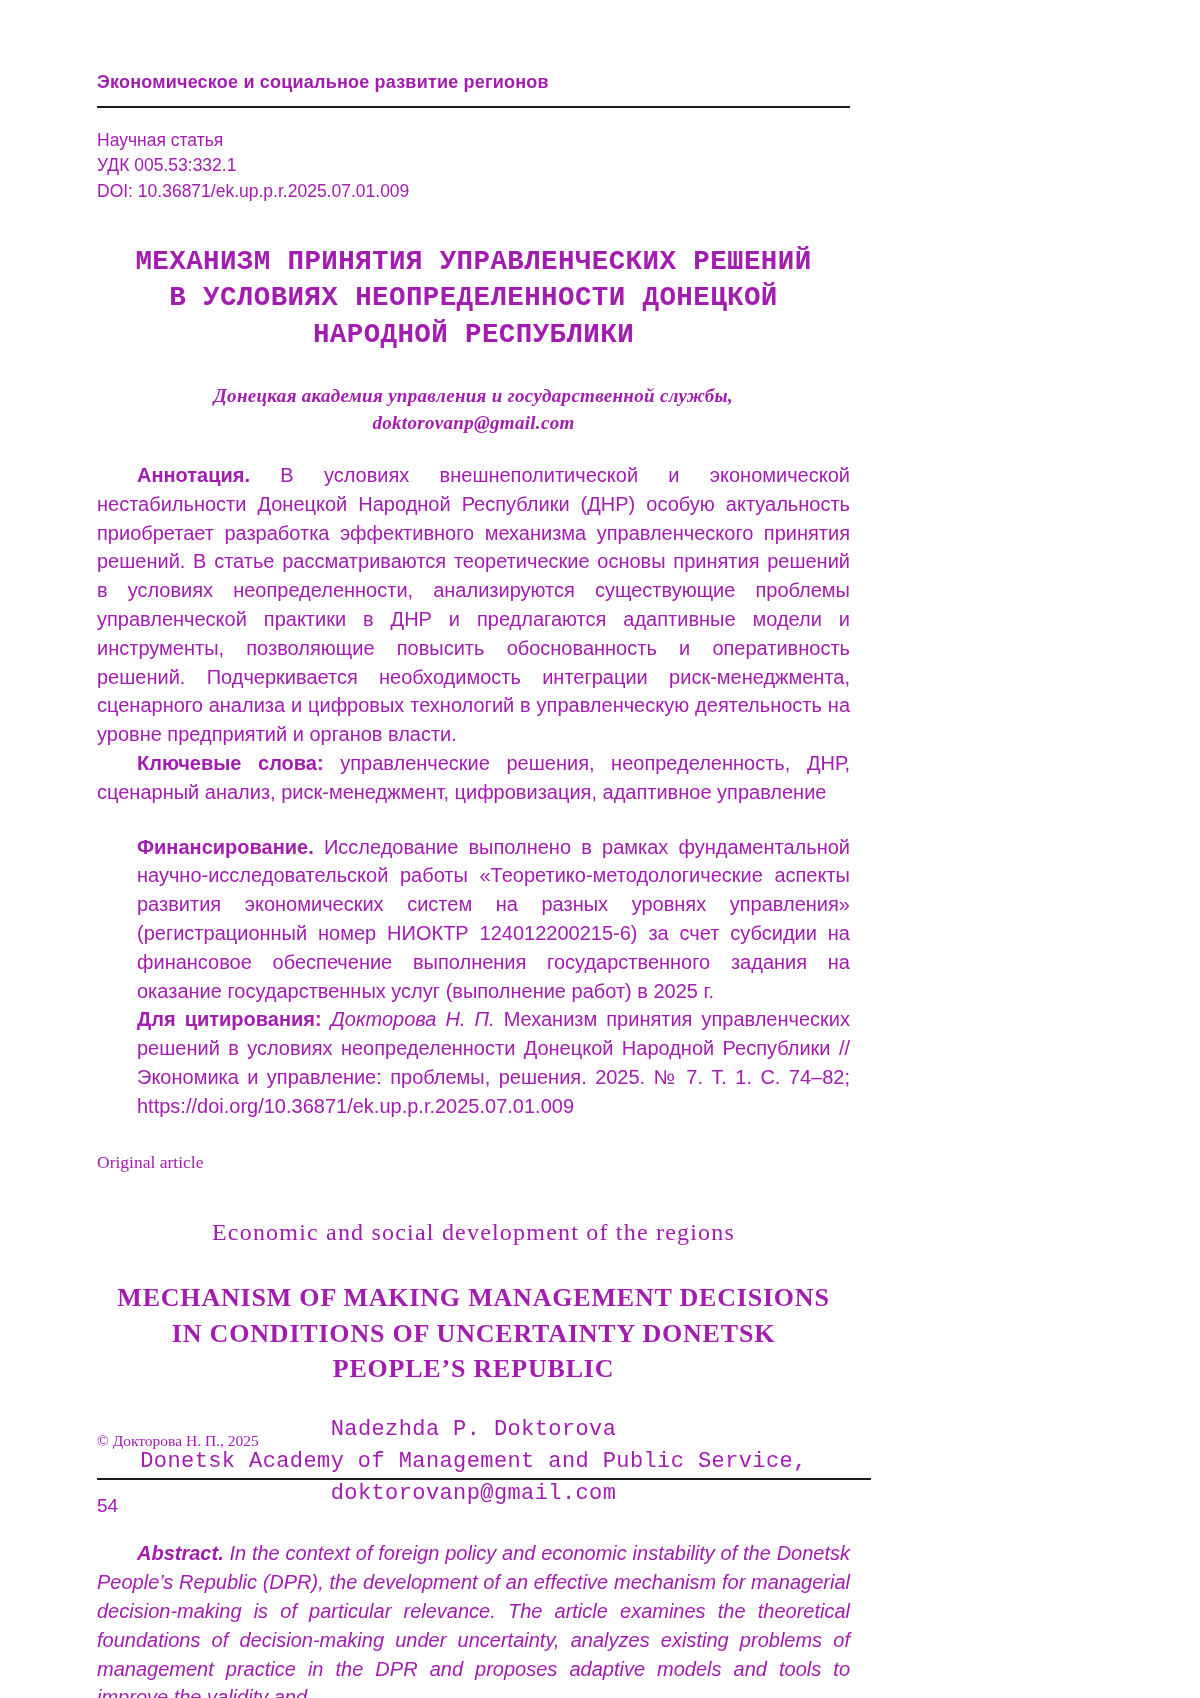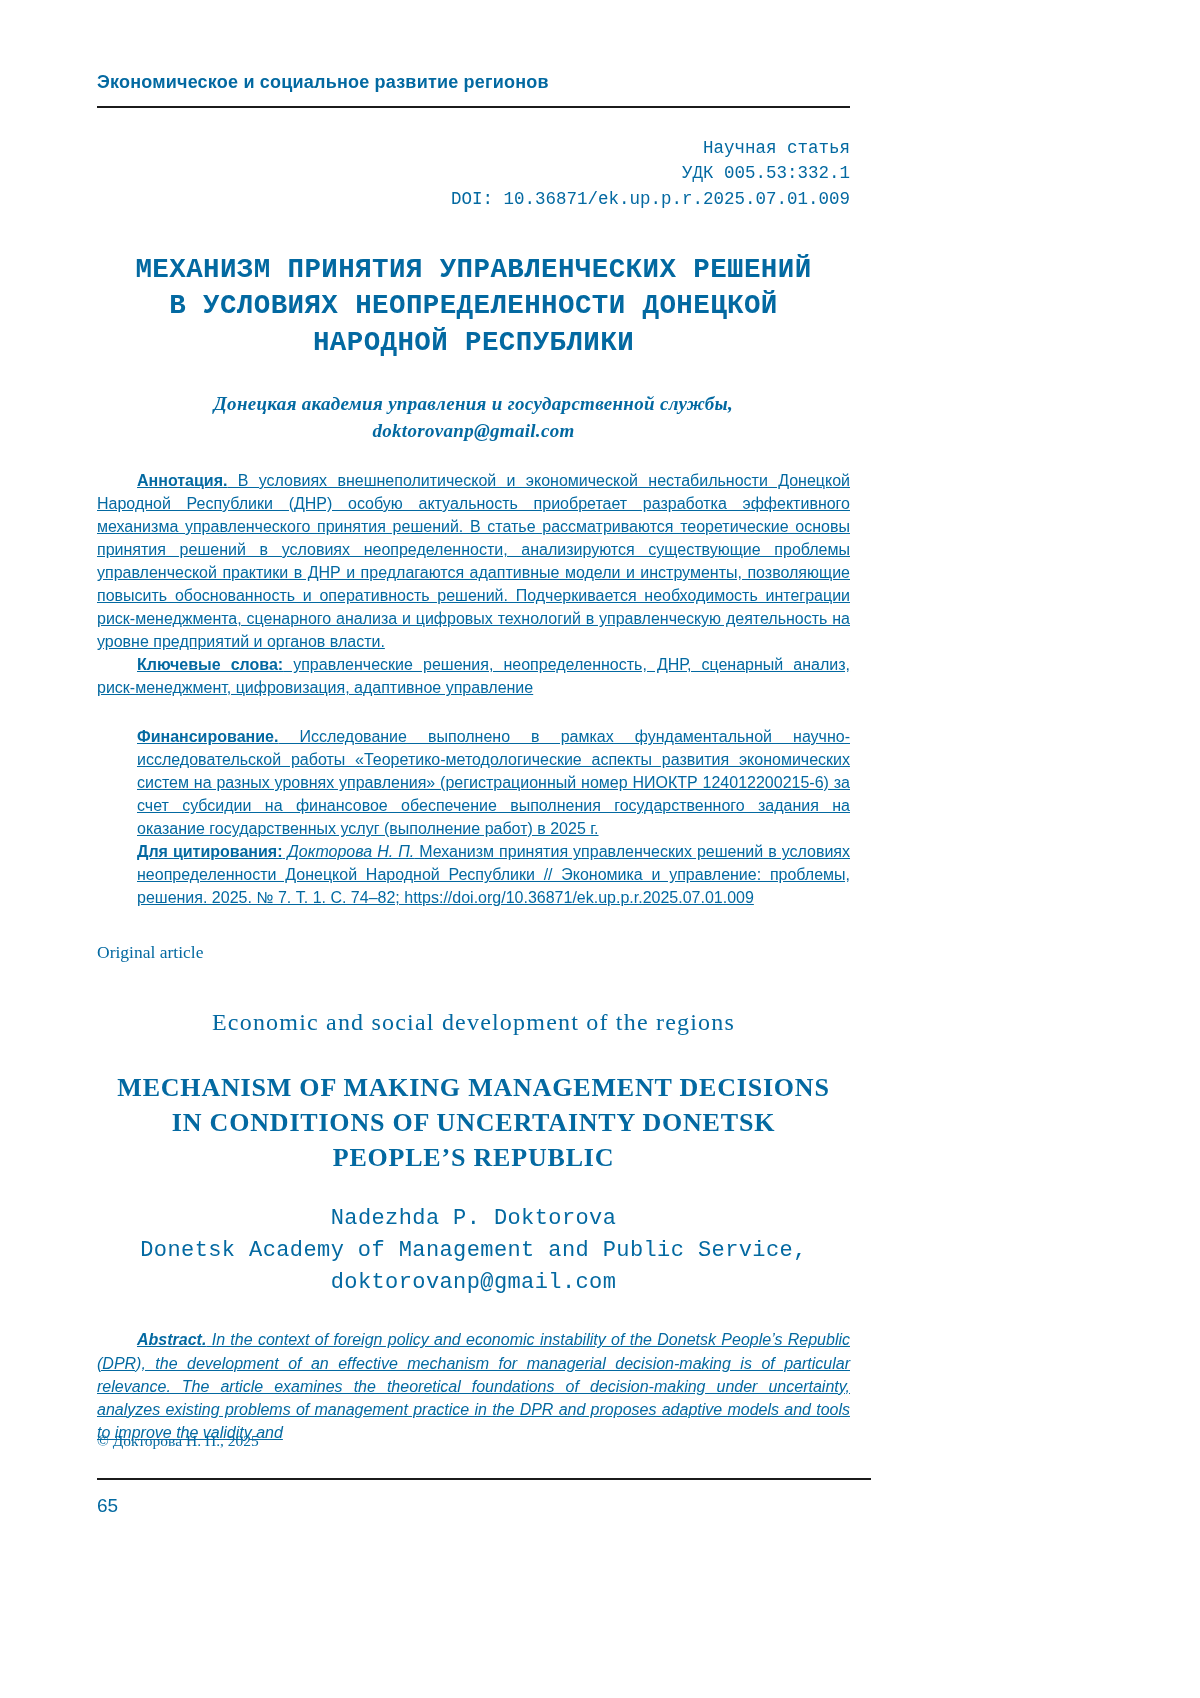--- a/index.html
+++ b/index.html
@@ -3,40 +3,39 @@
 <meta charset="utf-8">
 <style>
   * { margin: 0; padding: 0; box-sizing: border-box; }
   html, body { background: #ffffff; }
   body { width: 1200px; }
   .page {
     position: relative;
     width: 963px;
     height: 1698px;
     background: #ffffff;
-    color: #0369a1;
+    color: #a21caf;
     padding: 72px 113px 0 97px;
     overflow: hidden;
   }
 
   .section-header {
     font-family: "Liberation Sans", sans-serif;
     font-weight: bold;
     font-size: 18px;
     letter-spacing: 0.2px;
     padding-bottom: 13px;
     border-bottom: 2px solid #1b1b1b;
   }
 
   .meta {
-    margin-top: 28px;
-    font-family: Liberation Mono, monospace;
+    margin-top: 20px;
+    font-family: Liberation Sans, sans-serif;
     font-size: 17.5px;
     line-height: 1.45;
-    text-align: right;
   }
 
   .ru-title {
     margin-top: 40px;
     font-family: Liberation Mono, monospace;
     font-weight: bold;
     font-size: 27.5px;
     line-height: 1.32;
     text-align: center;
     white-space: pre-line;
@@ -49,24 +48,23 @@
     font-weight: bold;
     font-style: italic;
     font-size: 19px;
     line-height: 1.42;
     text-align: center;
     letter-spacing: 0.3px;
   }
 
   .para {
     font-family: "Liberation Sans", sans-serif;
-    font-size: 16px;
+    font-size: 20px;
     line-height: 1.44;
     text-align: justify;
-    text-decoration: underline;
   }
   .para b { font-weight: bold; }
 
   .ru-abstract  { margin-top: 24px; text-indent: 40px; }
   .ru-keywords  { margin-top: 0px;  text-indent: 40px; }
 
   .indent-block { margin-left: 40px; margin-right: 0; }
   .funding  { margin-top: 26px; }
   .citation { }
   .citation i { font-style: italic; }
@@ -176,16 +174,16 @@
   <div class="en-authors">
     <div>Nadezhda P. Doktorova</div>
     <div>Donetsk Academy of Management and Public Service, doktorovanp@gmail.com</div>
   </div>
 
   <p class="para en-abstract"><b>Abstract.</b><span> In the context of foreign policy and economic instability of the Donetsk People’s Republic (DPR), the development of an effective mechanism for managerial decision-making is of particular relevance. The article examines the theoretical foundations of decision-making under uncertainty, analyzes existing problems of management practice in the DPR and proposes adaptive models and tools to improve the validity and</span></p>
 
   <div class="copyright">© Докторова Н. П., 2025</div>
 
   <div class="footer">
-    <span>65</span>
+    <span>54</span>
   </div>
 
 </div>
 
 </body></html>

